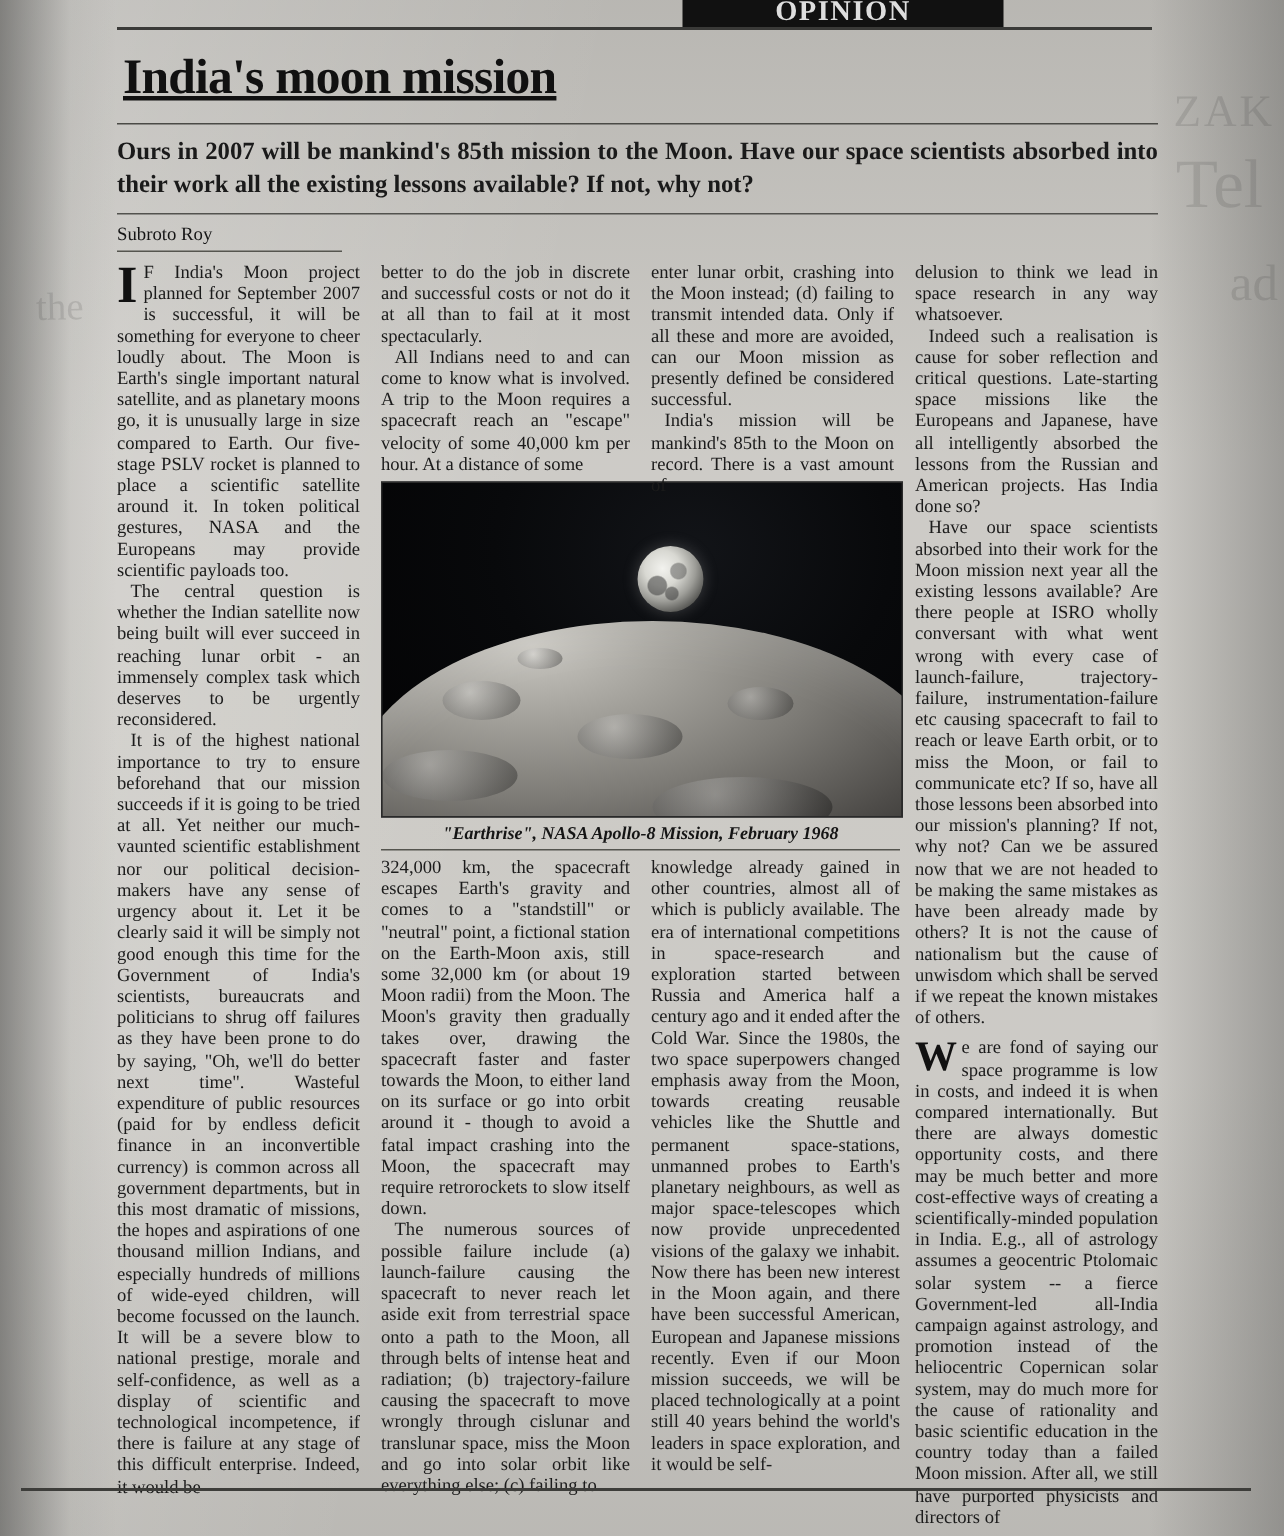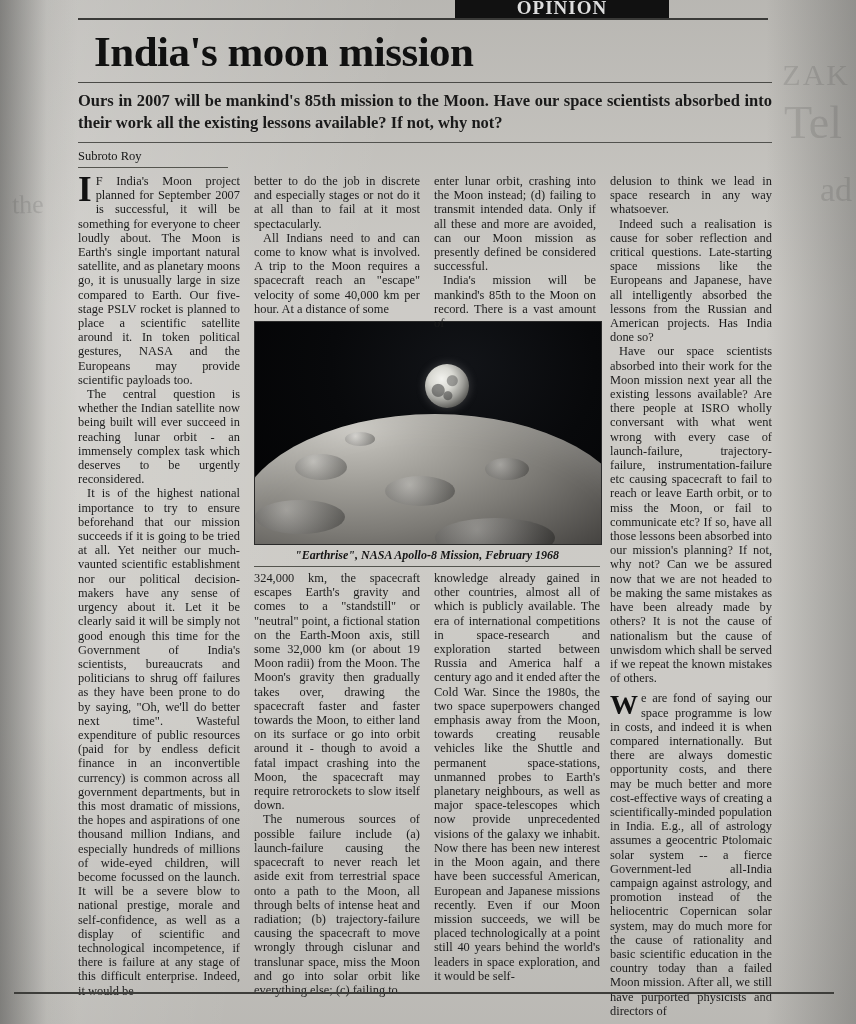--- a/index.html
+++ b/index.html
@@ -28,21 +28,21 @@
     position: absolute;
     color: rgba(40,40,40,0.13);
     font-family: "Liberation Serif", serif;
     font-weight: normal;
     pointer-events: none;
     user-select: none;
   }
   .ghost-1 { right: 6px; top: 58px; font-size: 30px; letter-spacing: 2px; }
   .ghost-2 { right: 14px; top: 96px; font-size: 46px; }
   .ghost-3 { right: 4px; top: 150px; font-size: 34px; margin-top: 21px; }
-  .ghost-4 { left: 12px; top: 190px; font-size: 26px; transform: rotate(-1deg); }
+  .ghost-4 { left: 24px; top: 190px; font-size: 26px; transform: rotate(-1deg); }
 
   
   .masthead-strip {
     position: absolute;
     left: 455px;
     top: -4px;
     width: 214px;
     height: 22px;
     background: #111;
     color: #ddd;
@@ -66,25 +66,26 @@
   
   .article {
     position: absolute;
     left: 78px;
     top: 22px;
     width: 694px;
   }
   .headline {
     font-family: "Liberation Serif", serif;
     font-weight: bold;
-    font-size: 43px;
+    font-size: 33px;
     line-height: 52px;
     color: #111;
-    margin: 4px 0 4px 16px;
+    margin: 4px 0 4px 4px;
     letter-spacing: -0.5px;
+    text-decoration: underline;
   }
   .headline-rule {
     width: 100%;
     height: 1px;
     background: #4a4a46;
     margin-bottom: 7px;
   }
   .standfirst {
     font-family: "Liberation Serif", serif;
     font-weight: bold;
@@ -299,21 +300,21 @@
 
     <div class="columns">
 
       <div class="col">
         <p class="dropcap-p"><span class="dropcap">I</span><span>F India's Moon project planned for September 2007 is successful, it will be something for everyone to cheer loudly about. The Moon is Earth's single important natural satellite, and as planetary moons go, it is unusually large in size compared to Earth. Our five-stage PSLV rocket is planned to place a scientific satellite around it. In token political gestures, NASA and the Europeans may provide scientific payloads too.</span></p>
         <p>The central question is whether the Indian satellite now being built will ever succeed in reaching lunar orbit - an immensely complex task which deserves to be urgently reconsidered.</p>
         <p>It is of the highest national importance to try to ensure beforehand that our mission succeeds if it is going to be tried at all. Yet neither our much-vaunted scientific establishment nor our political decision-makers have any sense of urgency about it. Let it be clearly said it will be simply not good enough this time for the Government of India's scientists, bureaucrats and politicians to shrug off failures as they have been prone to do by saying, "Oh, we'll do better next time". Wasteful expenditure of public resources (paid for by endless deficit finance in an inconvertible currency) is common across all government departments, but in this most dramatic of missions, the hopes and aspirations of one thousand million Indians, and especially hundreds of millions of wide-eyed children, will become focussed on the launch. It will be a severe blow to national prestige, morale and self-confidence, as well as a display of scientific and technological incompetence, if there is failure at any stage of this difficult enterprise. Indeed, it would be</p>
       </div>
 
       <div class="col">
-        <p class="noindent">better to do the job in discrete and especially stages or not do it at all than to fail at it most spectacularly.</p>
+        <p class="noindent">better to do the job in discrete and successful costs or not do it at all than to fail at it most spectacularly.</p>
         <p>All Indians need to and can come to know what is involved. A trip to the Moon requires a spacecraft reach an "escape" velocity of some 40,000 km per hour. At a distance of some</p>
 
         <div class="photo-wrap">
           <div class="photo">
             <div class="space"></div>
             <div class="earth"></div>
             <div class="moon-surface">
               <div class="crater" style="left:60px; top:40px; width:52px; height:26px;"></div>
               <div class="crater" style="left:150px; top:62px; width:70px; height:30px;"></div>
               <div class="crater" style="left:250px; top:44px; width:44px; height:22px;"></div>

